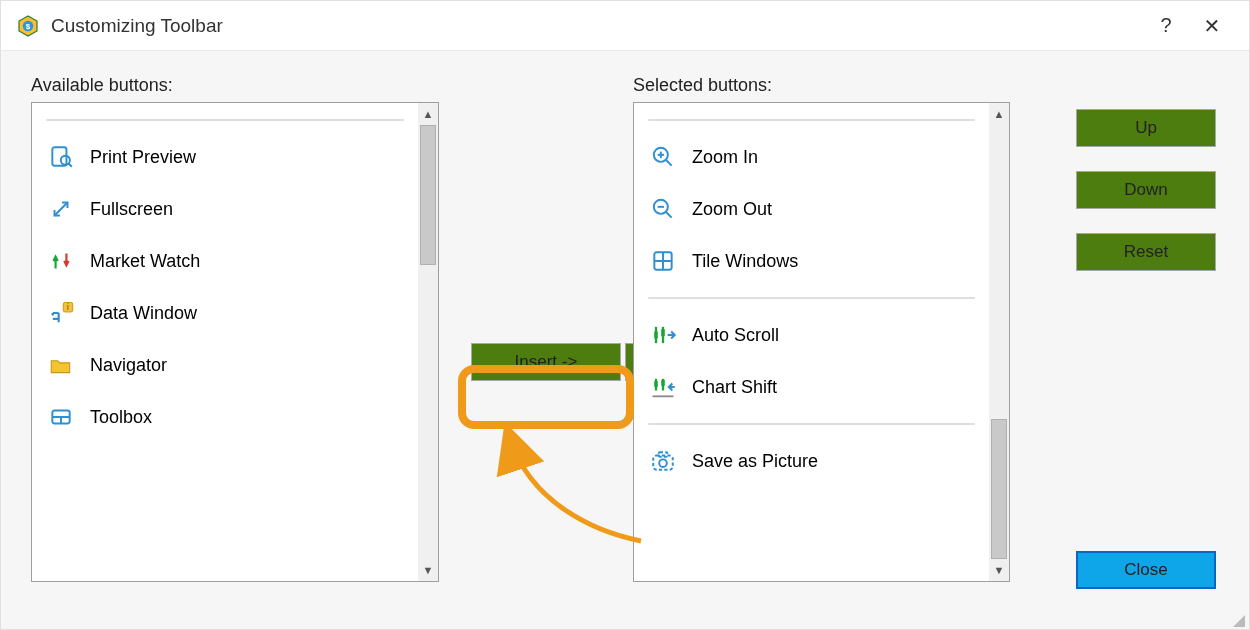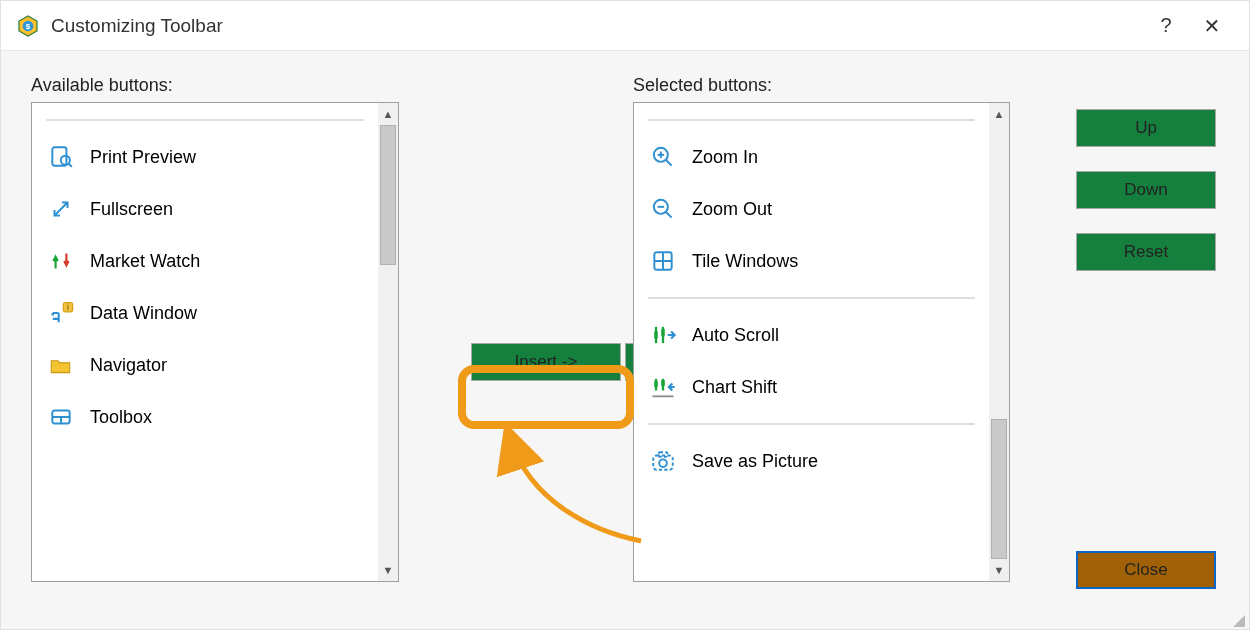--- a/index.html
+++ b/index.html
@@ -108,27 +108,27 @@
   }
   .btn {
     display:inline-flex;
     align-items:center;
     justify-content:center;
     height: 38px;
     min-width: 140px;
     padding: 0 18px;
     font-size: 17px;
     color:#222;
-    background:#15803d;
+    background:#4d7c0f;
     border:1px solid #a7a7a7;
     cursor:pointer;
   }
   .btn + .btn { margin-top: 24px; }
   .close-btn {
-    background:#a16207;
+    background:#0ea5e9;
     border:2px solid #0a66c2;
   }
   .remove-highlight {
     position:absolute;
     pointer-events:none;
     border:8px solid #f09a1a;
     border-radius:16px;
   }
   .arrow-anno {
     position:absolute;
@@ -160,21 +160,21 @@
       </svg>
     </span>
     <span>Customizing Toolbar</span>
     <span class="spacer"></span>
     <span class="help">?</span>
     <span class="close-x">✕</span>
   </div>
 
   <div class="body">
 
-    <div style="position:absolute; left:30px; top:24px; width:368px;">
+    <div style="position:absolute; left:30px; top:24px; width:408px;">
       <div class="col-label">Available buttons:</div>
       <div class="listbox" style="height:480px;">
         <div class="list-content">
           <div class="separator-item">
               <div class="sep-line"></div>
             </div>
           <div class="item">
             <span class="icon">
               <svg viewBox="0 0 24 24" width="26" height="26">
                   <rect x="4" y="3" width="13" height="17" rx="2" fill="none" stroke="#2e8fd1" stroke-width="1.8"></rect>

